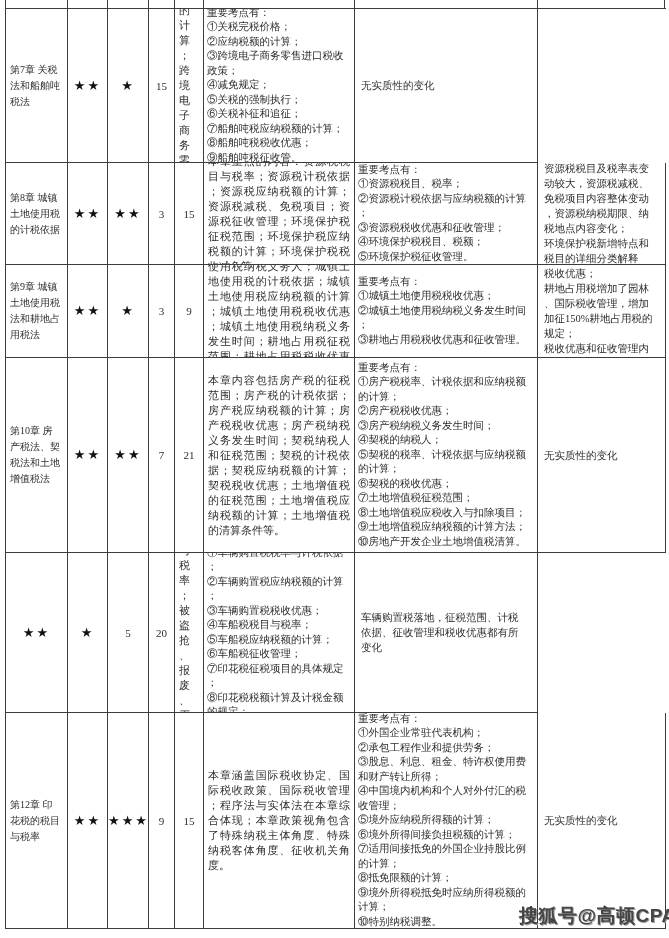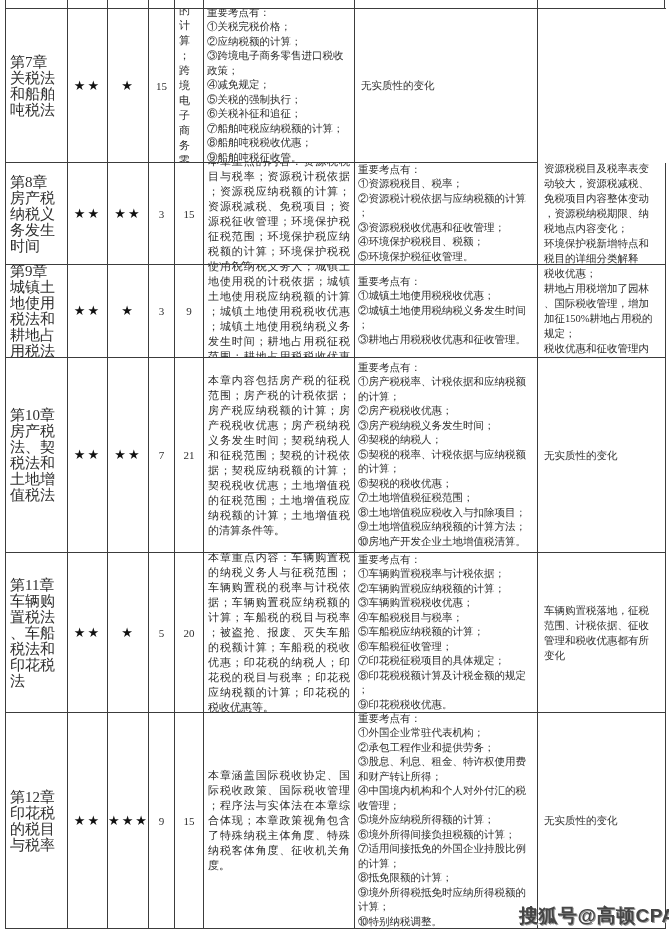--- a/index.html
+++ b/index.html
@@ -16,21 +16,21 @@
     border-top:1px solid #3c3c3c;border-left:1px solid #3c3c3c;
   }
   .row{display:grid;grid-template-columns:62px 40px 41px 26px 29px 151px 183px 128px;}
   .r1{height:154px}.r2{height:102px}.r3{height:93px}
   .r4{height:195px}.r5{height:160px}.r6{height:216px}
   .cell{
     border-right:1px solid #3c3c3c;border-bottom:1px solid #3c3c3c;
     overflow:hidden;display:flex;align-items:center;box-sizing:border-box;
   }
   .txt{width:100%;}
-  .c-chapter{padding:2px 6px 2px 4px;font-size:15px;line-height:16px;}
+  .c-chapter{padding:2px 6px 2px 4px;font-size:10px;line-height:16px;}
   .c-chapter .txt{word-break:break-all;line-break:anywhere;}
   .c-stars{justify-content:center;font-size:13px;letter-spacing:2px;color:#111;}
   .c-stars .txt{text-align:center;}
   .c-num{justify-content:center;font-size:11px;}
   .c-num .txt{text-align:center;}
   .c-summary{padding:2px 4px;font-size:11px;line-height:15px;}
   .c-summary .txt{text-align:justify;word-break:break-all;line-break:anywhere;}
   .c-keypoints{padding:2px 1px 2px 3px;font-size:10.5px;line-height:14.5px;}
   .c-keypoints .txt{white-space:pre-line;word-break:break-all;line-break:anywhere;}
   .c-changes{padding:2px 11px 2px 6px;font-size:10.5px;line-height:15px;}
@@ -87,21 +87,21 @@
 ⑧船舶吨税税收优惠；
 ⑨船舶吨税征收管。</div>
       </div>
     <div class="cell c-changes">
         <div class="txt">无实质性的变化</div>
       </div>
   </div>
 
   <div class="row r2">
     <div class="cell c-chapter">
-        <div class="txt">第8章 房产税纳税义务发生时间</div>
+        <div class="txt">第8章 城镇土地使用税的计税依据</div>
       </div>
     <div class="cell c-stars">
         <div class="txt">★★</div>
       </div>
     <div class="cell c-stars">
         <div class="txt">★★</div>
       </div>
     <div class="cell c-num">
         <div class="txt">3</div>
       </div>
@@ -188,23 +188,20 @@
 ⑧土地增值税应税收入与扣除项目；
 ⑨土地增值税应纳税额的计算方法；
 ⑩房地产开发企业土地增值税清算。</div>
       </div>
     <div class="cell c-changes">
         <div class="txt">无实质性的变化</div>
       </div>
   </div>
 
   <div class="row r5">
-    <div class="cell c-chapter">
-        <div class="txt">第11章 车辆购置税法、车船税法和印花税法</div>
-      </div>
     <div class="cell c-stars">
         <div class="txt">★★</div>
       </div>
     <div class="cell c-stars">
         <div class="txt">★</div>
       </div>
     <div class="cell c-num">
         <div class="txt">5</div>
       </div>
     <div class="cell c-num">

